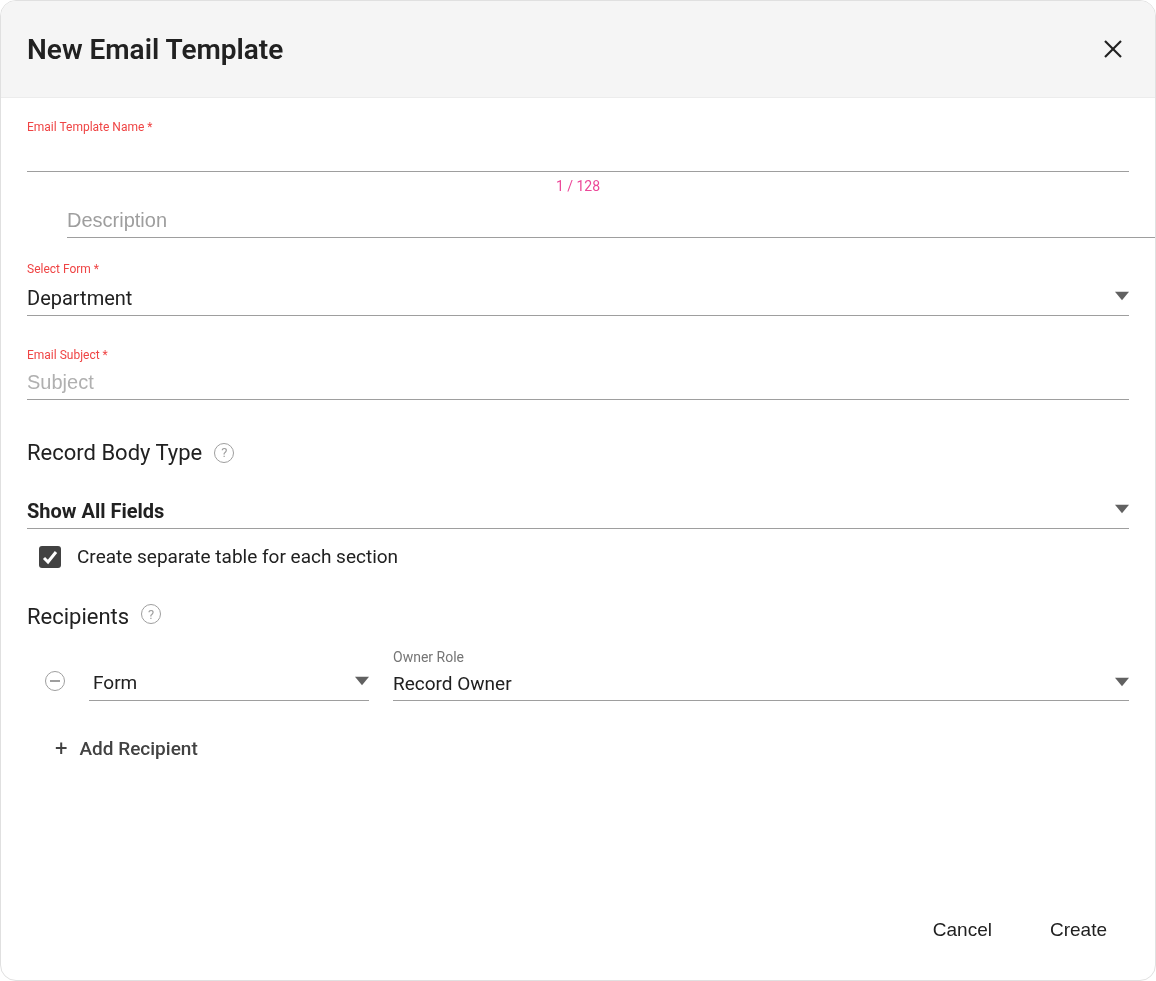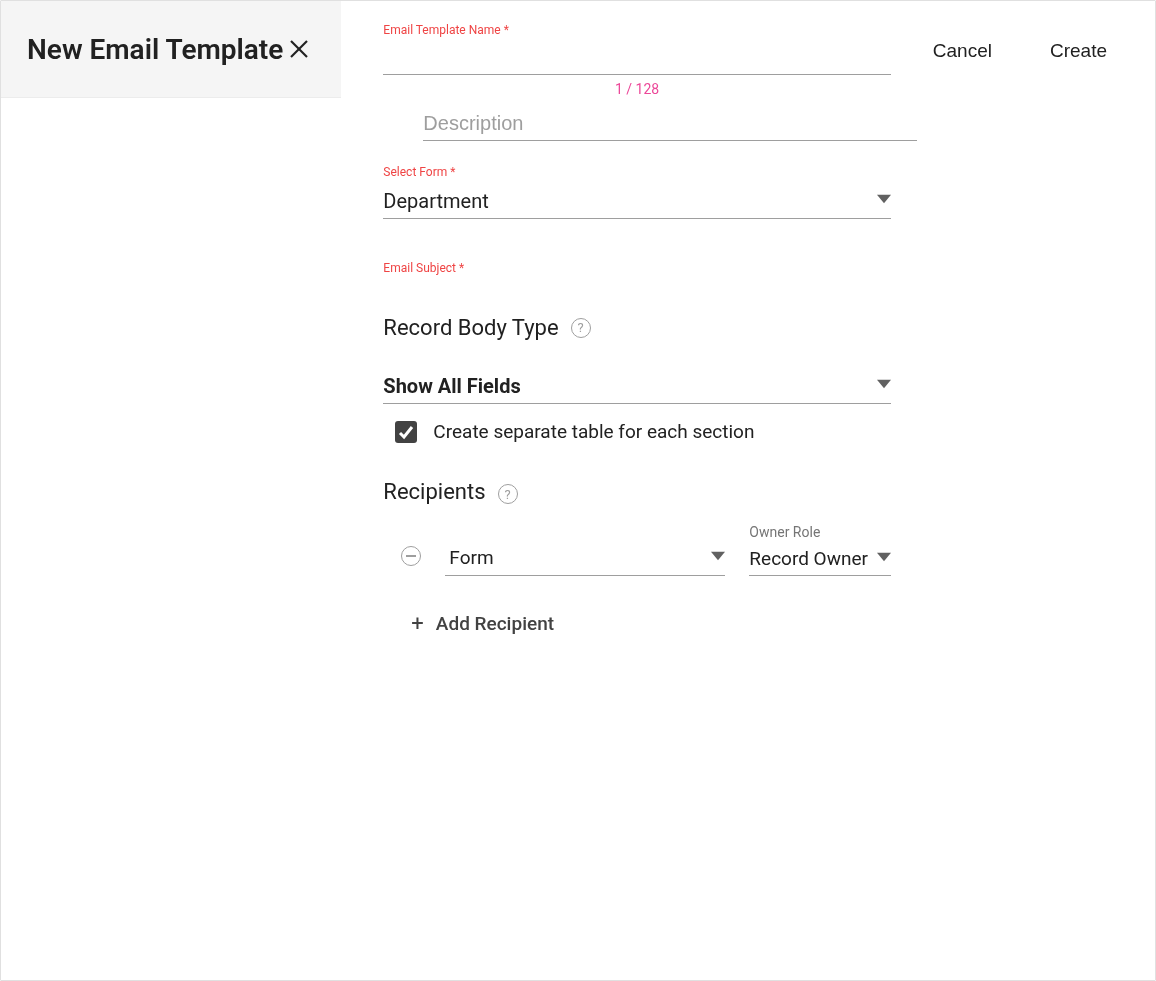--- a/index.html
+++ b/index.html
@@ -10,24 +10,24 @@
     background: #fff;
     color: #212121;
   }
   .dialog {
     position: absolute;
     top: 0; left: 0;
     width: 1156px;
     height: 981px;
     background: #fff;
     border: 1px solid #e0e0e0;
-    border-radius: 1px;
+    border-radius: 16px;
     overflow: hidden;
     display: flex;
-    gap: 16px;
+    flex-direction: column;
   }
   .dialog-header {
     height: 97px;
     background: #f5f5f5;
     border-bottom: 1px solid #ececec;
     display: flex;
     align-items: center;
     justify-content: space-between;
     padding: 0 26px;
   }
@@ -92,21 +92,21 @@
     display: flex;
     align-items: center;
     justify-content: space-between;
     border-bottom: 1px solid #9e9e9e;
     height: 36px;
     cursor: pointer;
   }
   .select-value { font-size: 20px; color: #212121; }
   .select-arrow svg { width: 14px; height: 14px; fill: #616161; }
 
-  .field.select-form { margin-top: 6px; margin-bottom: 42px; }
+  .field.select-form { margin-top: 6px; margin-bottom: 32px; }
   .field.email-subject { margin-bottom: 40px; }
   .field.email-subject .field-input-line { font-size: 20px; }
   .field.email-subject .field-input-line::placeholder { color:#b0b0b0; }
 
   .section-heading-row {
     display: flex;
     align-items: center;
     gap: 12px;
     margin-top: 10px;
     margin-bottom: 28px;
@@ -141,21 +141,21 @@
     background: #424242;
     border-radius: 3px;
     display: flex; align-items: center; justify-content: center;
     cursor: pointer;
   }
   .checkbox svg { width: 16px; height: 16px; stroke: #fff; stroke-width: 3; fill: none; }
   .checkbox-label { font-size: 19px; color: #212121; }
 
   .recipients-heading-row {
     display: flex;
-    align-items: flex-end;
+    align-items: flex-start;
     gap: 12px;
     margin-bottom: 20px;
   }
 
   .recipient-row {
     display: flex;
     align-items: flex-end;
     gap: 24px;
     margin-left: 18px;
     margin-bottom: 36px;
@@ -255,20 +255,21 @@
         <span class="select-arrow">
           <svg viewBox="0 0 10 6">
               <polygon points="0,0 10,0 5,6"></polygon>
             </svg>
         </span>
       </div>
     </div>
 
     <div class="field email-subject">
       <label class="field-label">Email Subject *</label>
+      <input class="field-input-line" type="text" placeholder="Subject" style="">
     </div>
 
     <div class="section-heading-row">
       <span class="section-heading">Record Body Type</span>
       <span class="help-icon">?</span>
     </div>
 
     <div class="field show-all-field select-field">
       <div class="select-value-row">
         <span class="select-value">Show All Fields</span>

